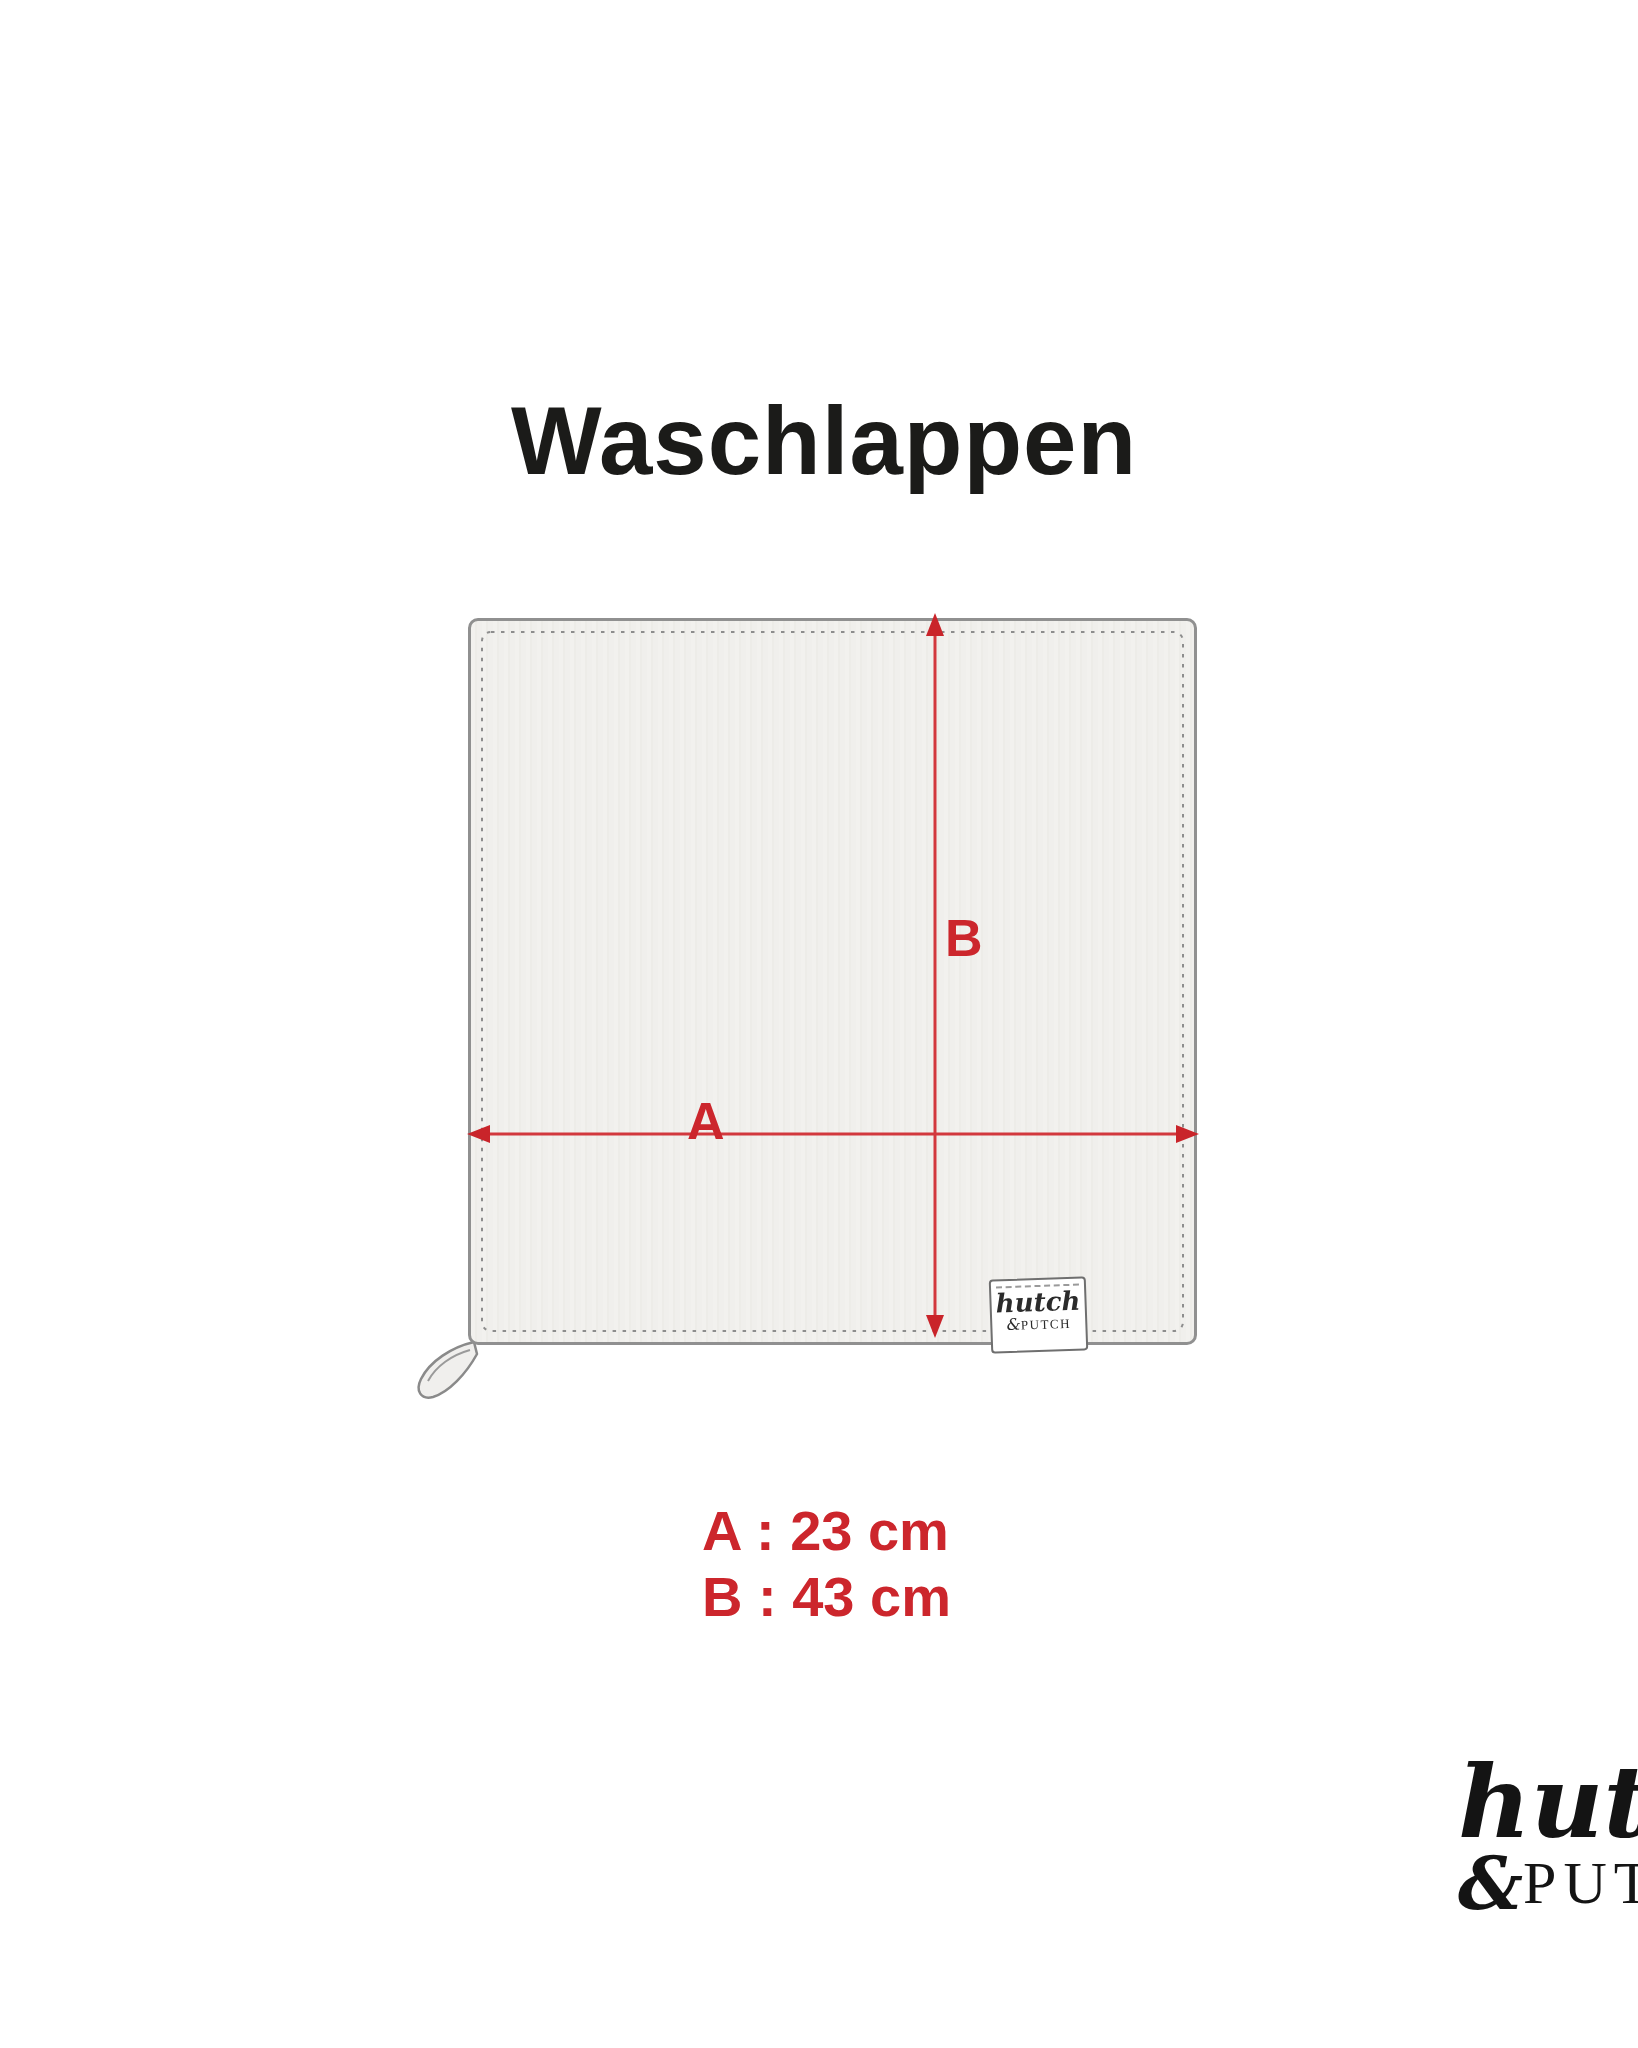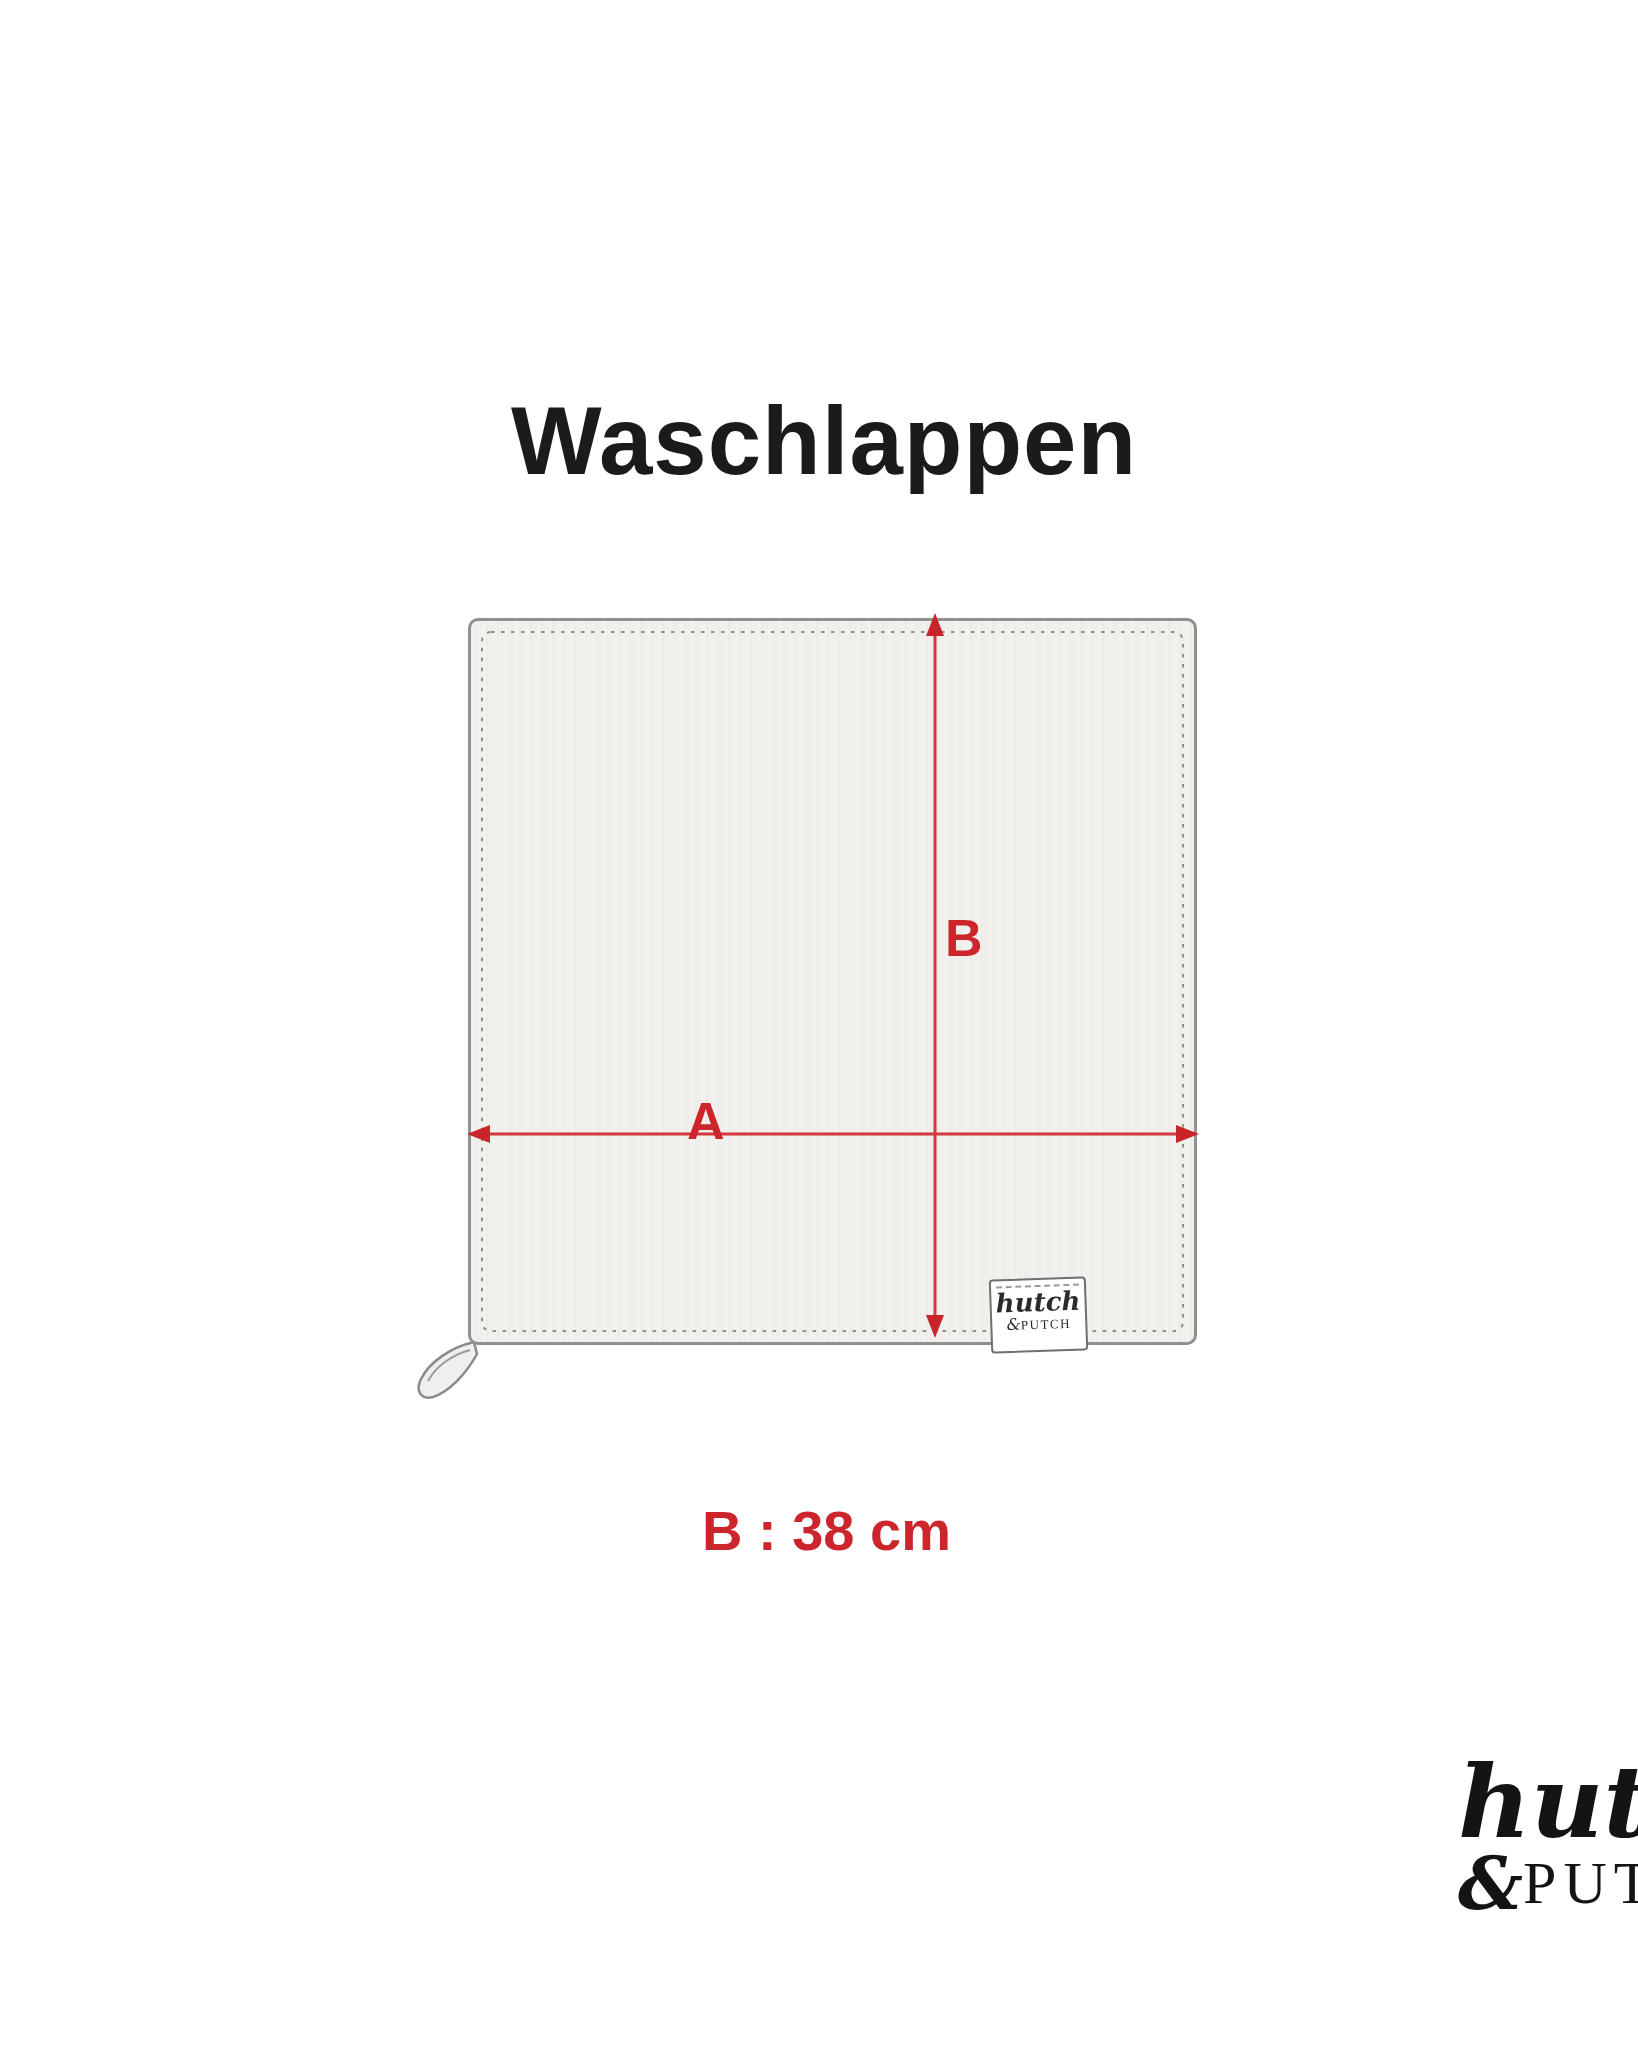--- a/index.html
+++ b/index.html
@@ -170,19 +170,20 @@
 <div class="dim-label dim-label-a">A</div>
 <div class="dim-label dim-label-b">B</div>
 
 <div class="tag">
   <div class="tag-stitch"></div>
   <div class="tag-script">hutch</div>
   <div class="tag-caps-row"><span class="tag-amp">&amp;</span><span class="tag-caps">PUTCH</span></div>
 </div>
 
 <div class="measurements">
-  <div>B : 38 cm</div>
+  <div>A : 23 cm</div>
+  <div>B : 43 cm</div>
 </div>
 
 <div class="brand-logo">
   <div class="brand-script">hutch</div>
   <div class="brand-caps-row"><span class="brand-amp">&amp;</span><span class="brand-caps">PUTCH</span></div>
 </div>
 
 </body></html>

